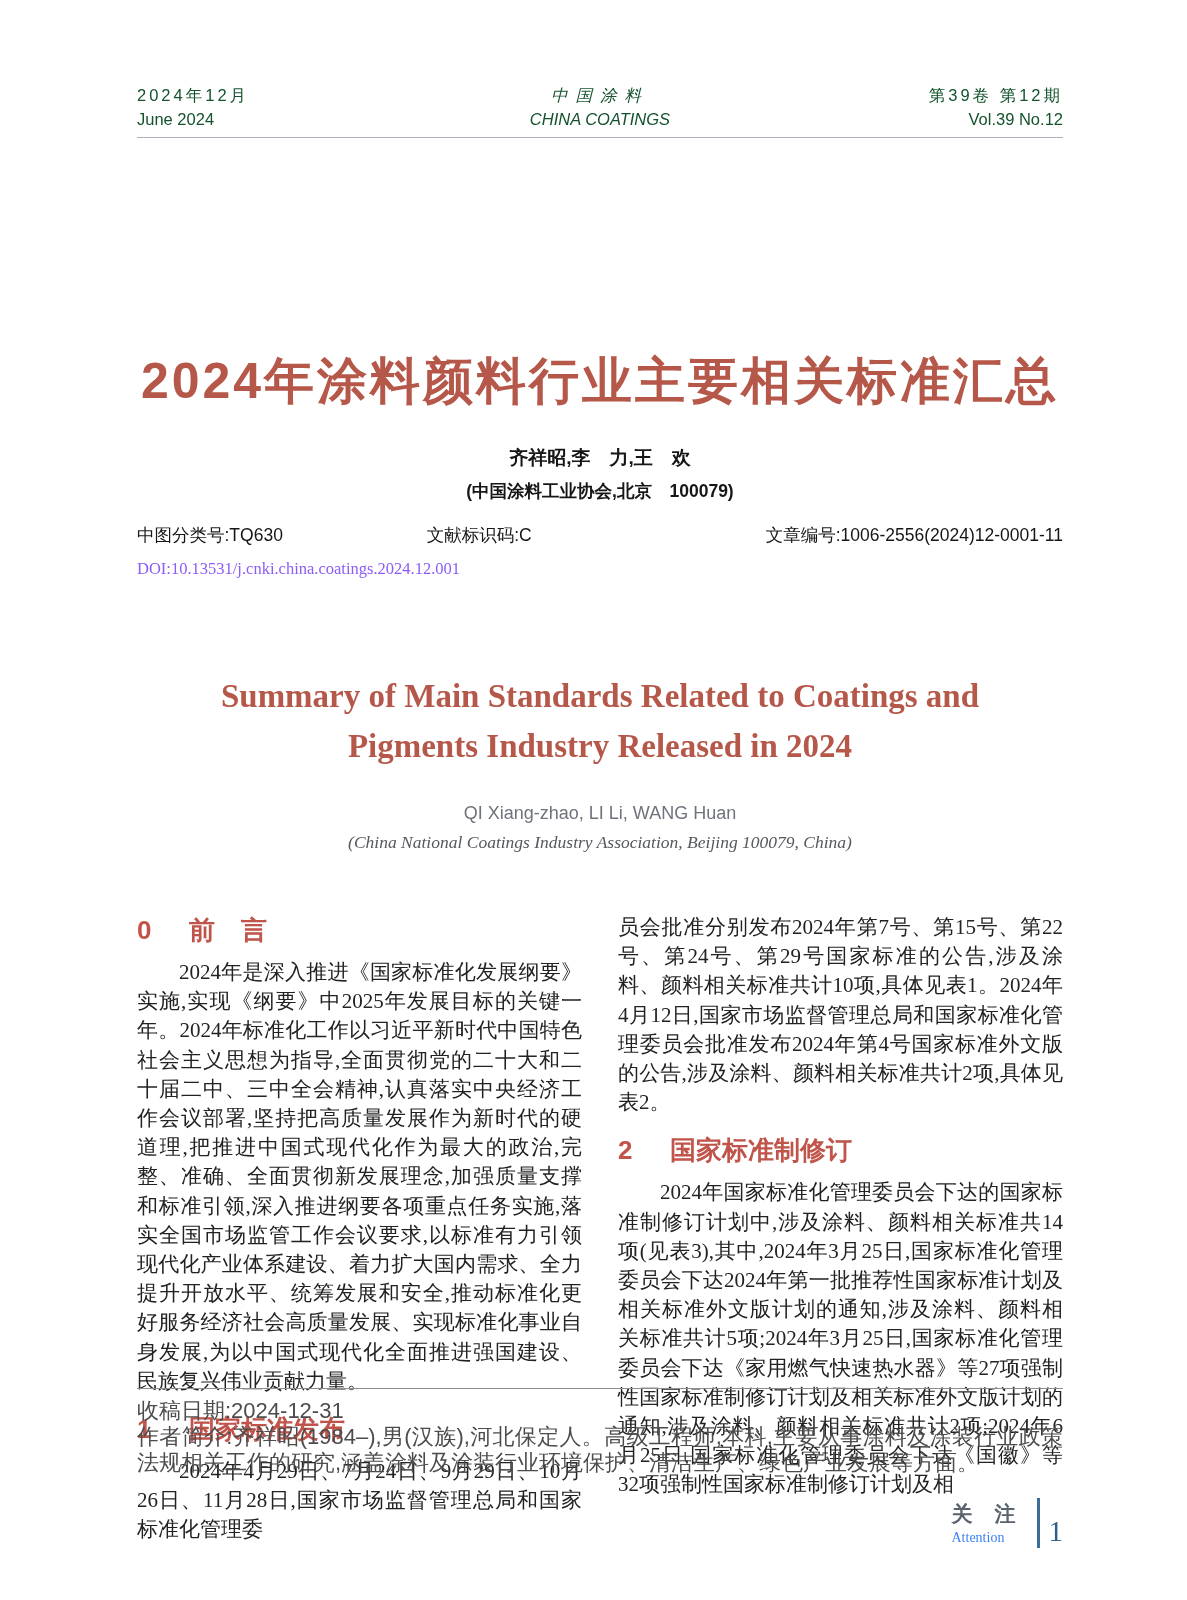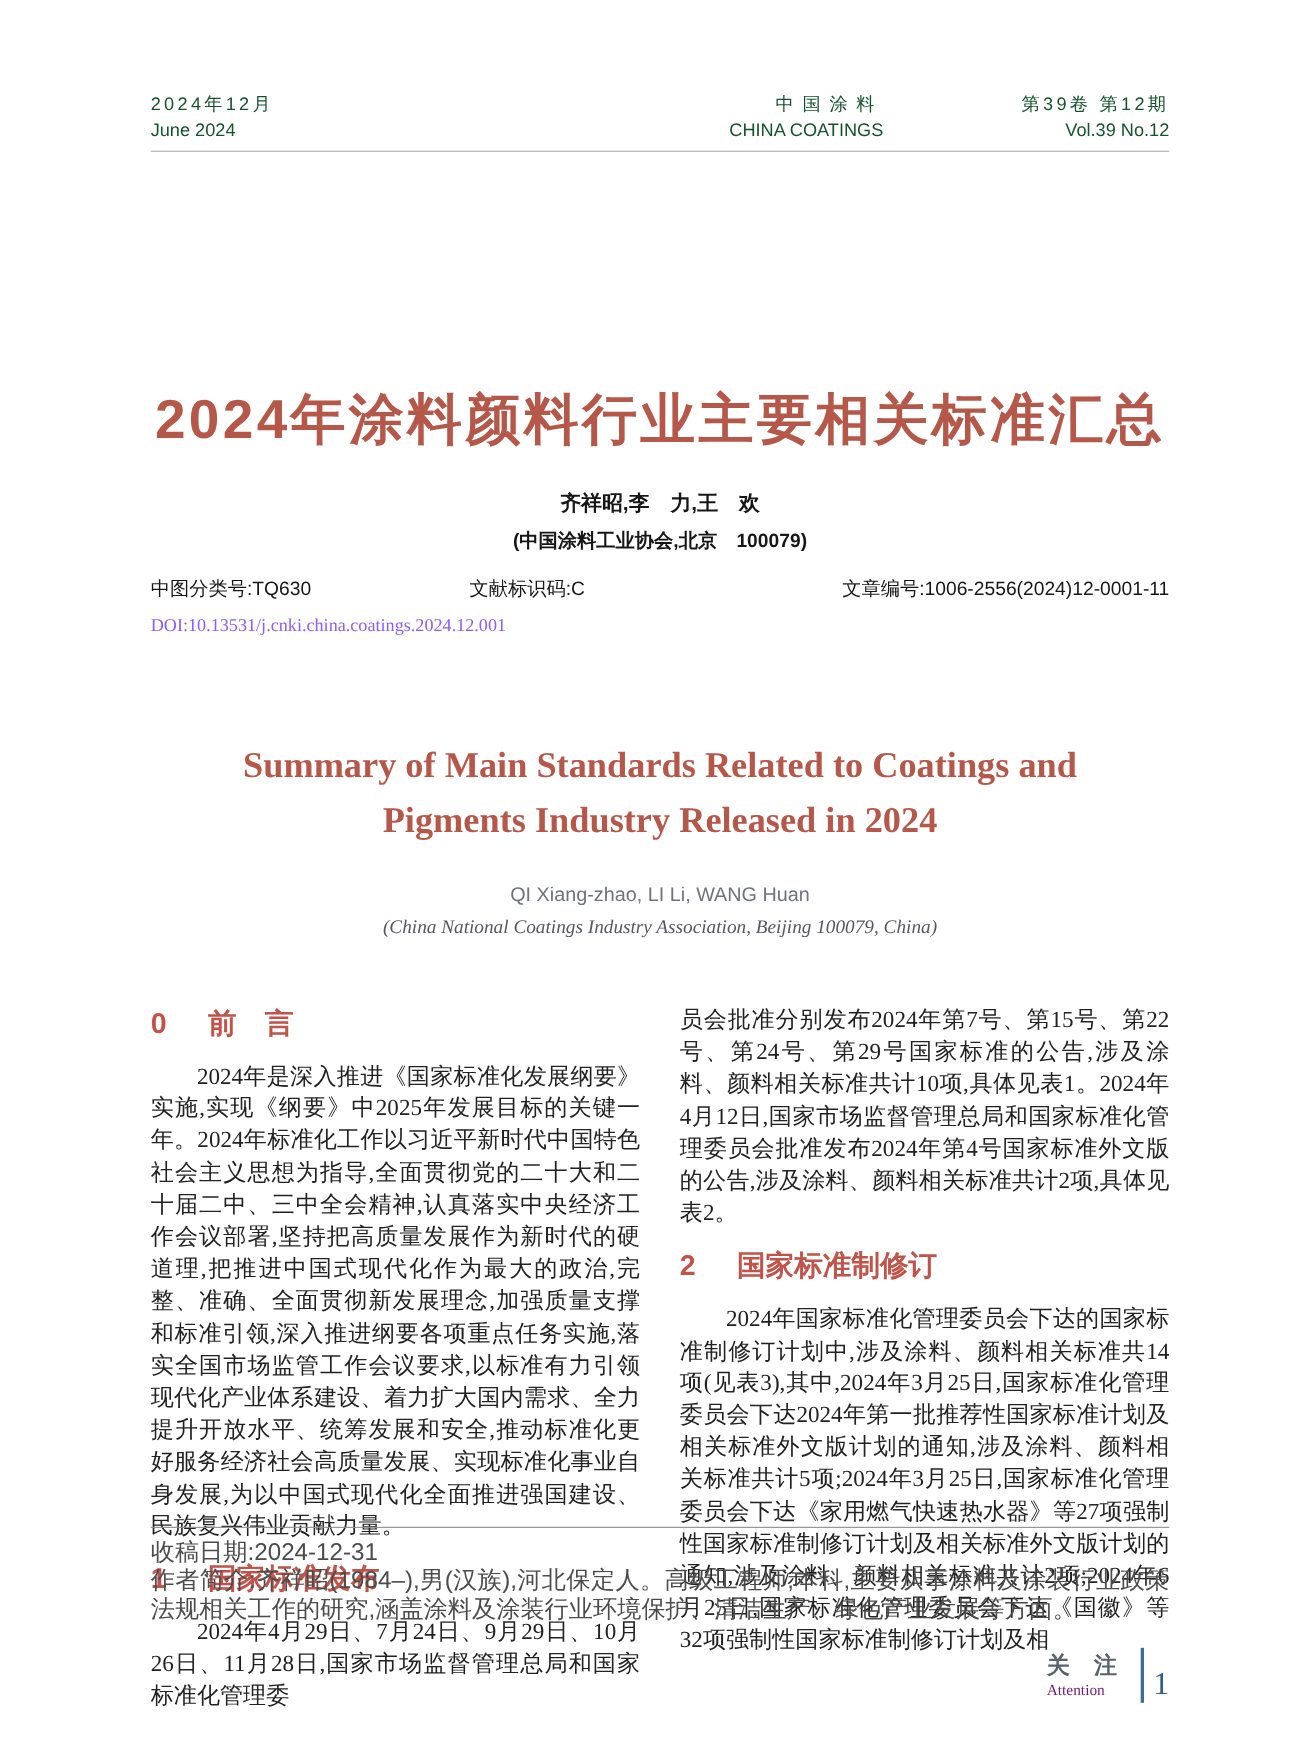--- a/index.html
+++ b/index.html
@@ -27,21 +27,21 @@
     align-items: flex-end;
     padding-top: 83px;
     padding-bottom: 6px;
     border-bottom: 1.5px solid #aab0b8;
     font-family: "Liberation Sans", "DejaVu Sans", sans-serif;
     color: #14532d;
     font-size: 16.5px;
     line-height: 24px;
   }
   .jheader .cell-left  { text-align: left;  width: 260px; }
-  .jheader .cell-mid   { text-align: right; flex: 1; }
+  .jheader .cell-mid   { text-align: center; flex: 1; font-style: italic; }
   .jheader .cell-right { text-align: right; width: 260px; }
   .jheader .cn { letter-spacing: 3px; }
   .jheader .cell-mid .cn { letter-spacing: 8px; }
 
   
   .title-cn {
     margin-top: 210px;
     text-align: center;
     font-family: "Liberation Sans", "DejaVu Sans", sans-serif;
     font-weight: bold;
@@ -129,21 +129,21 @@
     align-items: baseline;
   }
   .sec-heading .sec-no { width: 52px; }
   .para {
     font-size: 21px;
     line-height: 29.2px;
     text-align: justify;
     color: #222222;
   }
   .para.indent { text-indent: 2em; }
-  .col .sec-heading + .para { margin-top: 16px; }
+  .col .sec-heading + .para { margin-top: 4px; }
   .col .para + .sec-heading { margin-top: 16px; }
 
   
   .footnote {
     position: absolute;
     left: 0;
     top: 1388px;
     width: 926px;
     border-top: 1.5px solid #8d8d8d;
     padding-top: 9px;
@@ -167,21 +167,21 @@
     font-family: "Liberation Sans", "DejaVu Sans", sans-serif;
     font-weight: bold;
     font-size: 21px;
     letter-spacing: 22px;
     margin-right: -22px;
     color: #5a626e;
   }
   .pfooter .label-en {
     font-family: "Liberation Serif", "DejaVu Serif", serif;
     font-size: 14px;
-    color: #701a75;
+    color: #3b82f6;
     margin-top: 2px;
   }
   .pfooter .vbar {
     width: 3px;
     height: 50px;
     background: #3c6d99;
     margin-right: 9px;
   }
   .pfooter .pageno {
     font-family: "Liberation Serif", "DejaVu Serif", serif;

